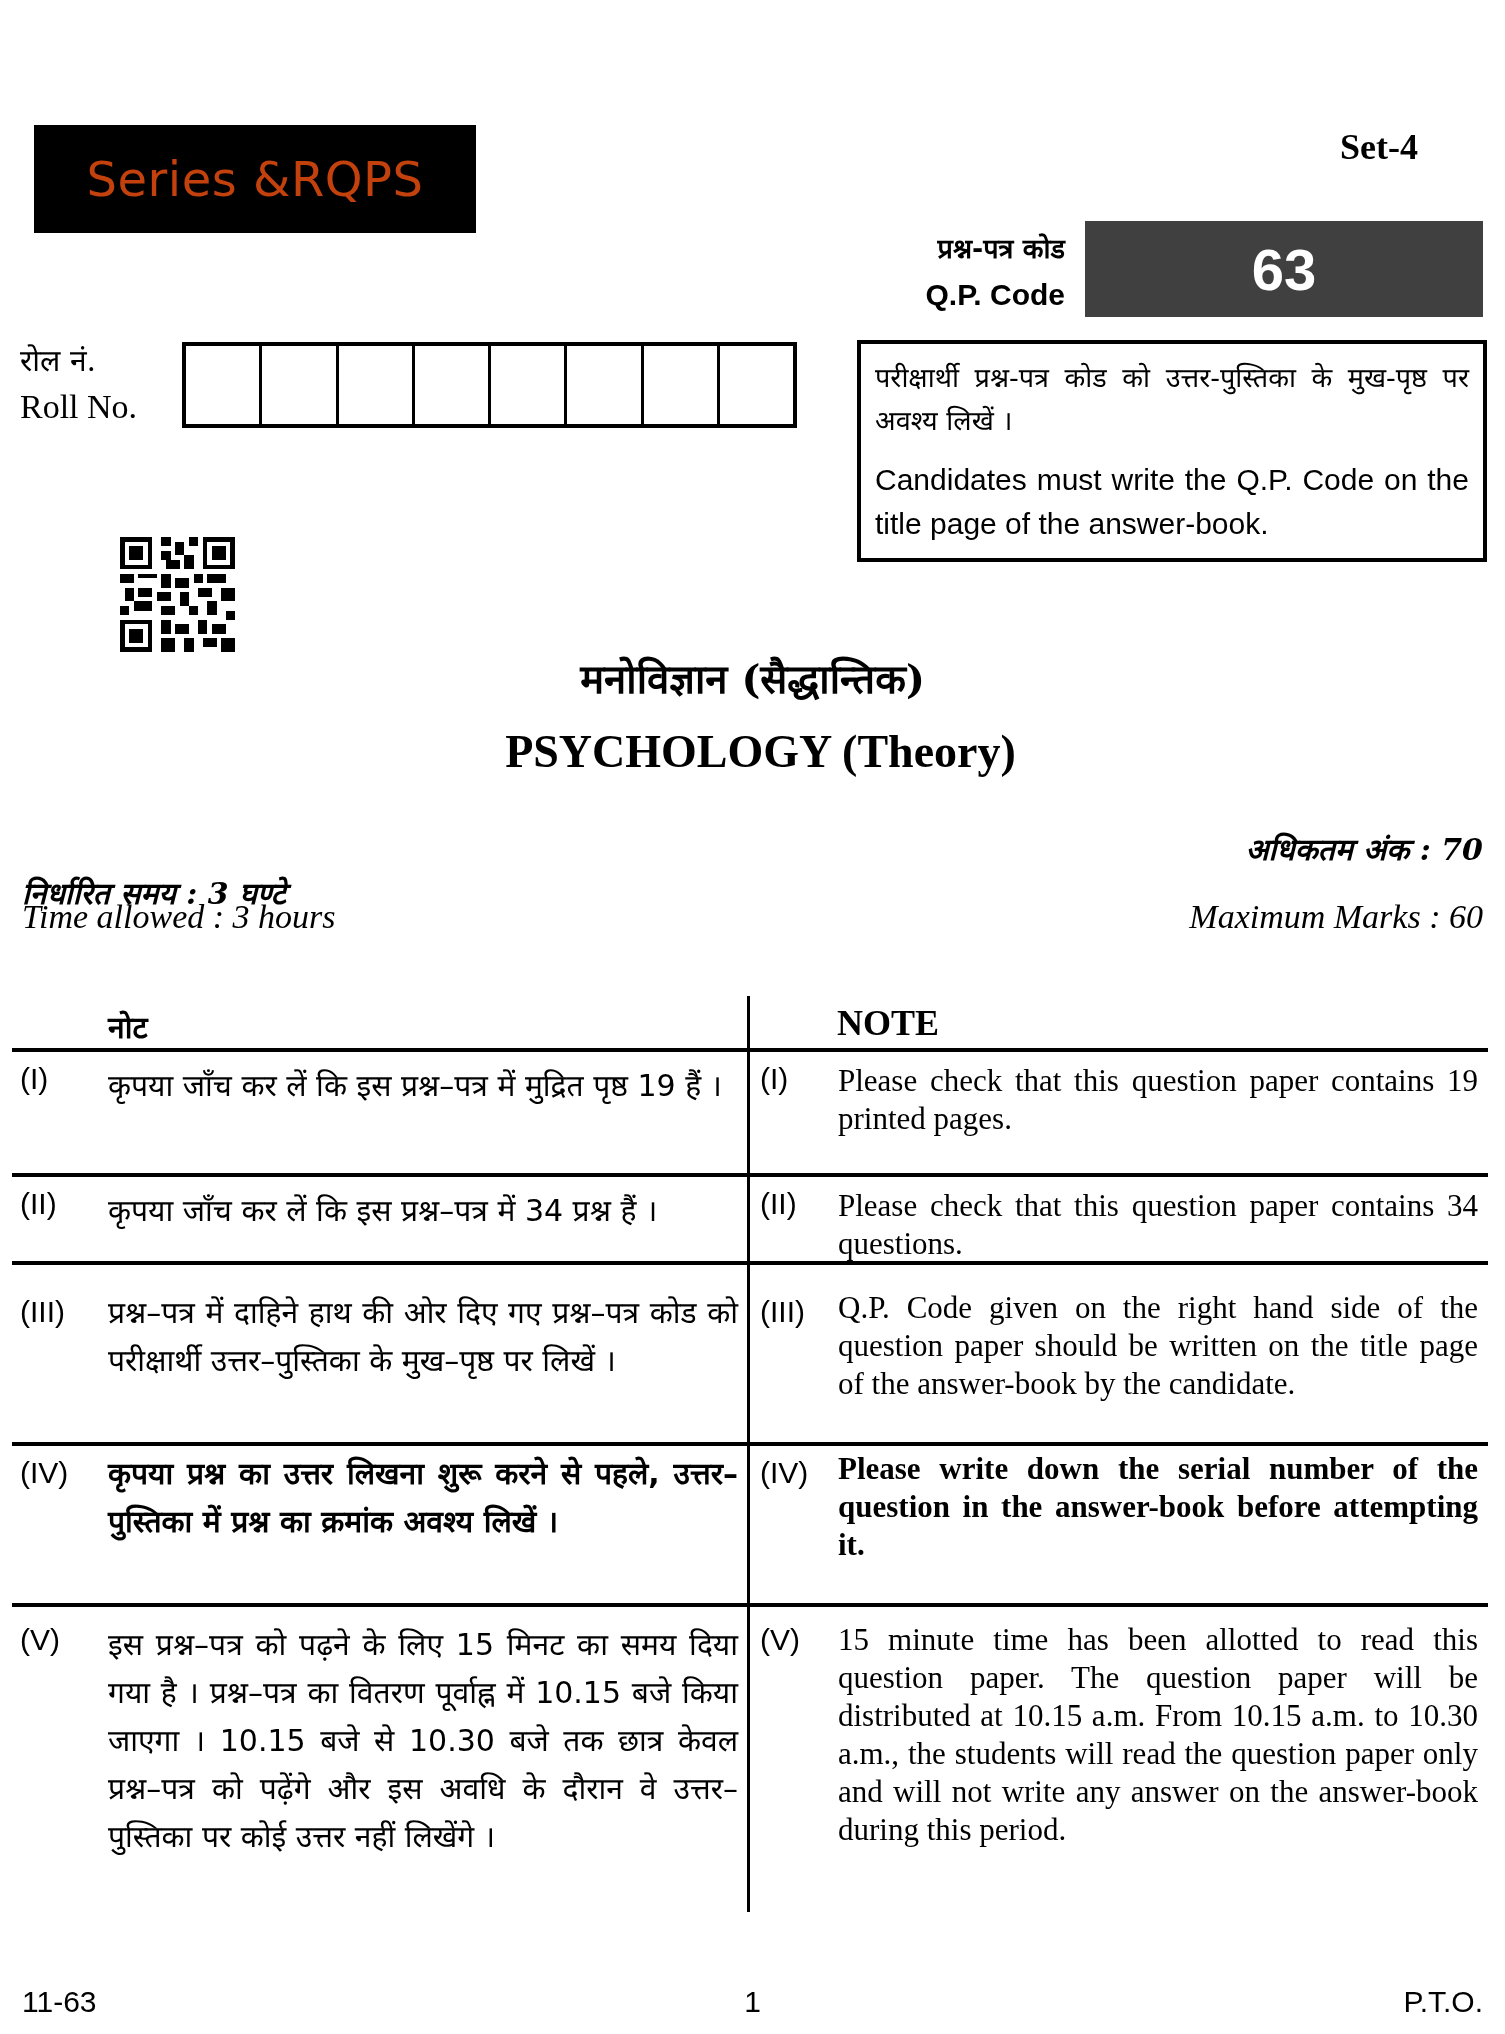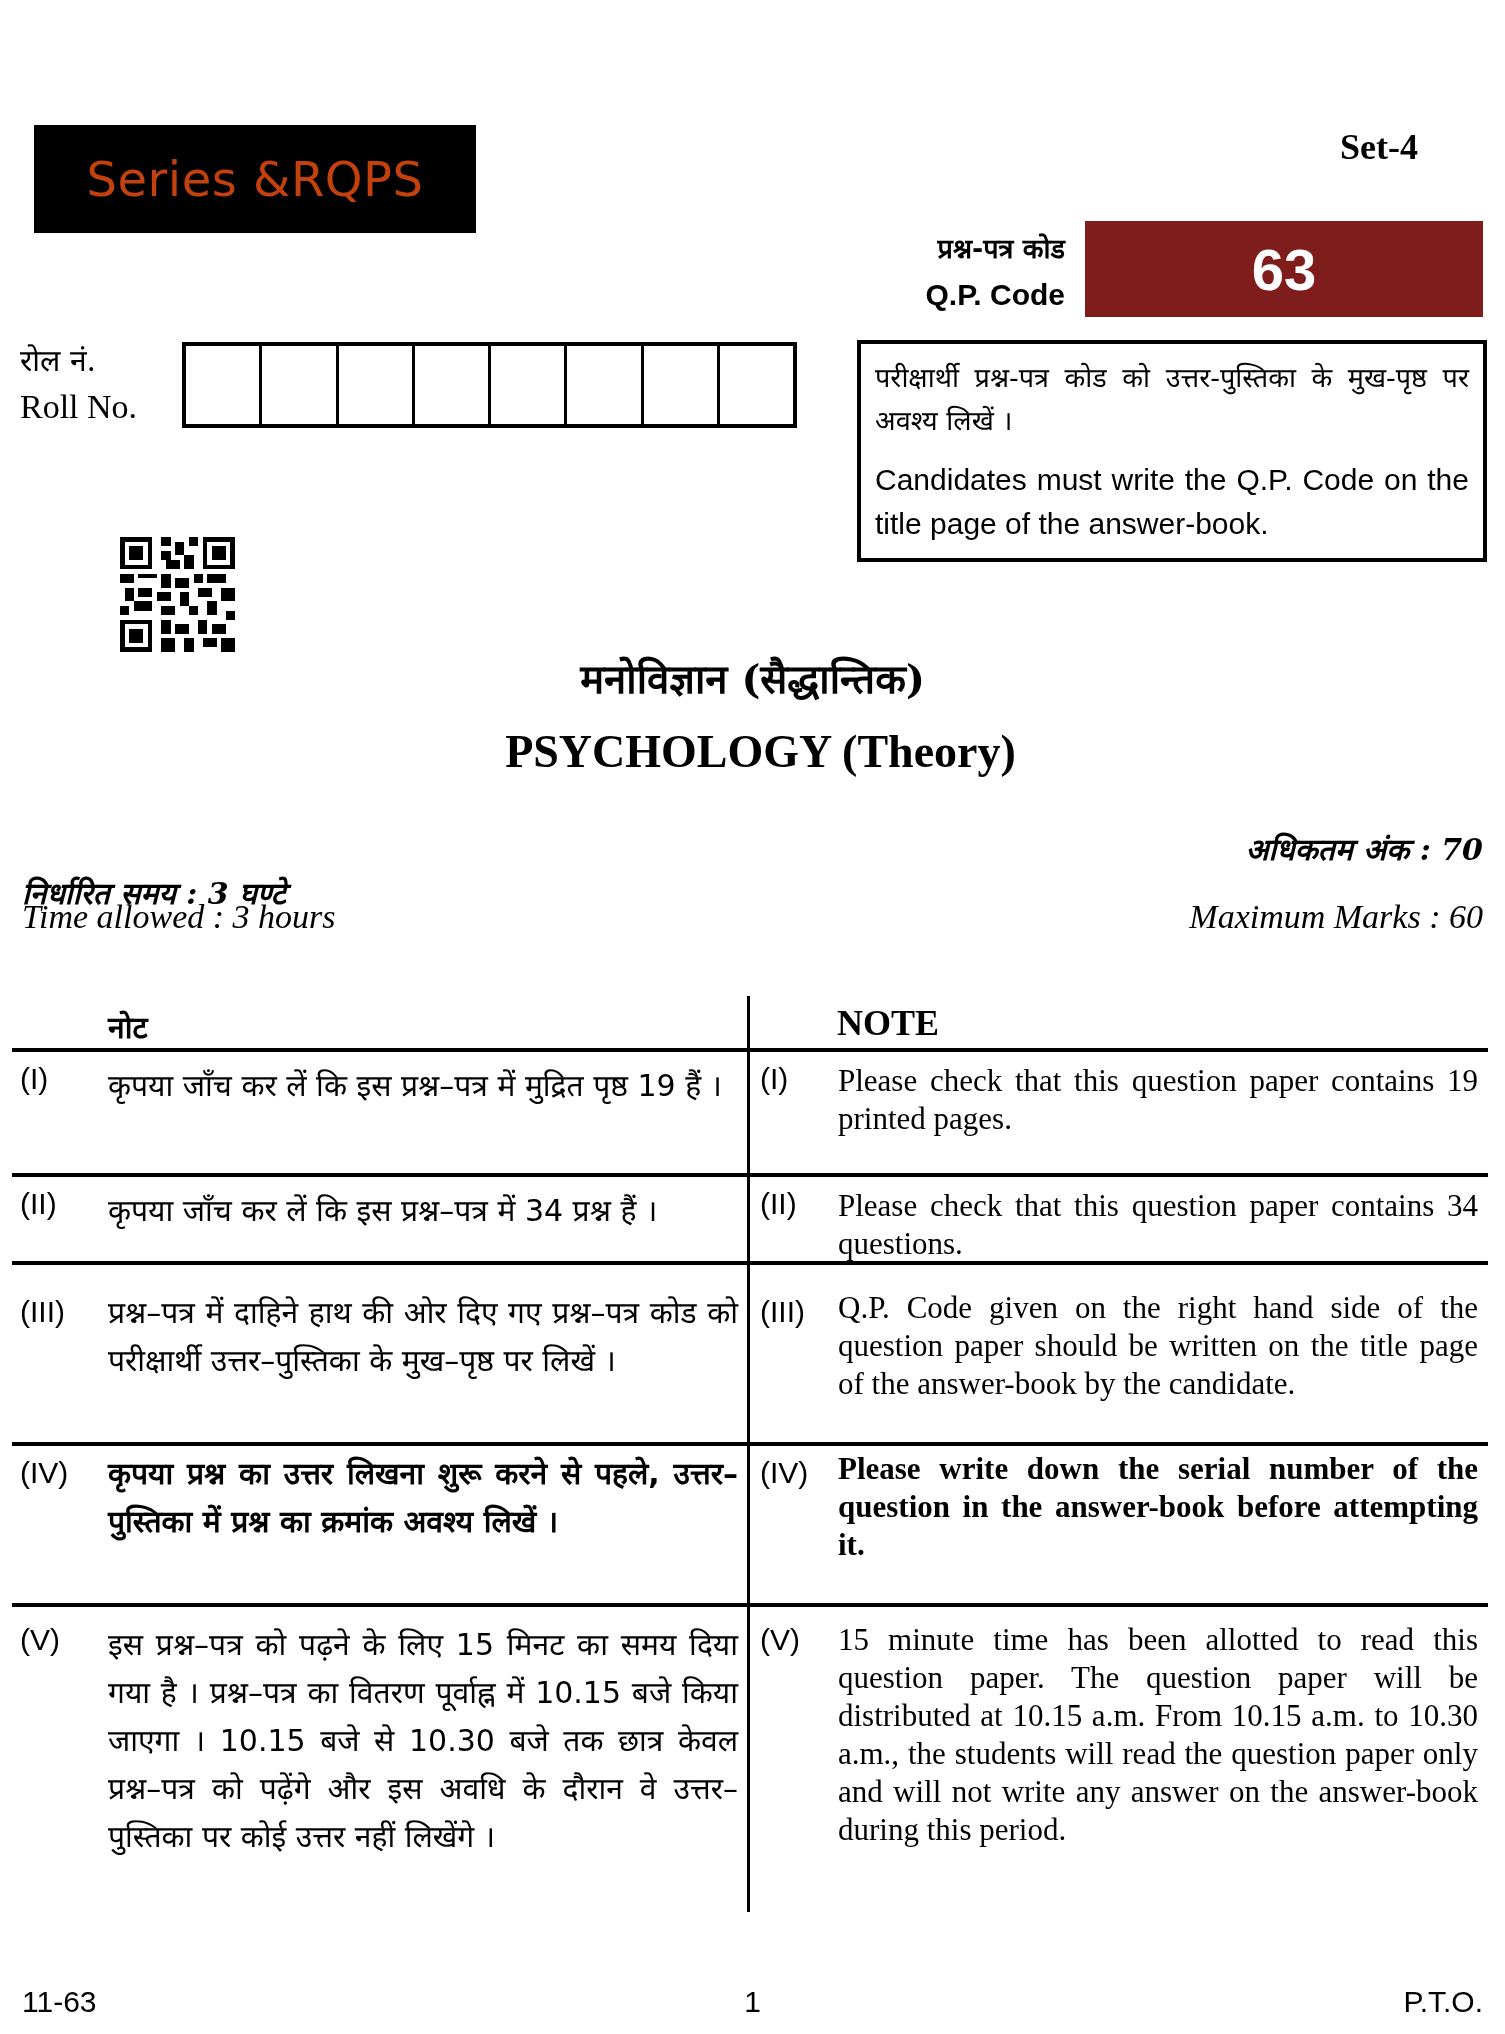--- a/index.html
+++ b/index.html
@@ -21,21 +21,21 @@
   }
 
   .qp-label {
     left: 840px; top: 226px; width: 225px; text-align: right;
     font-family: "Liberation Sans", sans-serif; font-weight: bold; font-size: 30px; line-height: 46px;
   }
   .qp-label .hi { font-family: "DejaVu Sans", sans-serif; font-size: 27px; }
 
   .qp-code-box {
     left: 1085px; top: 221px; width: 398px; height: 96px;
-    background: #7f1d1d; color: #fff;
+    background: #404040; color: #fff;
     display: flex; align-items: center; justify-content: center;
     font-family: "Liberation Sans", sans-serif; font-weight: bold; font-size: 58px;
   }
 
   .roll-label {
     left: 20px; top: 338px;
     font-family: "Liberation Serif", serif; font-size: 34px; line-height: 46px;
   }
   .roll-label .hi { font-family: "DejaVu Serif", serif; font-size: 30px; }
 

